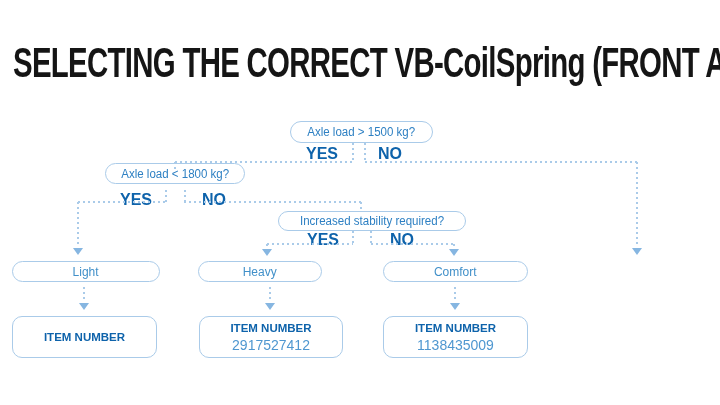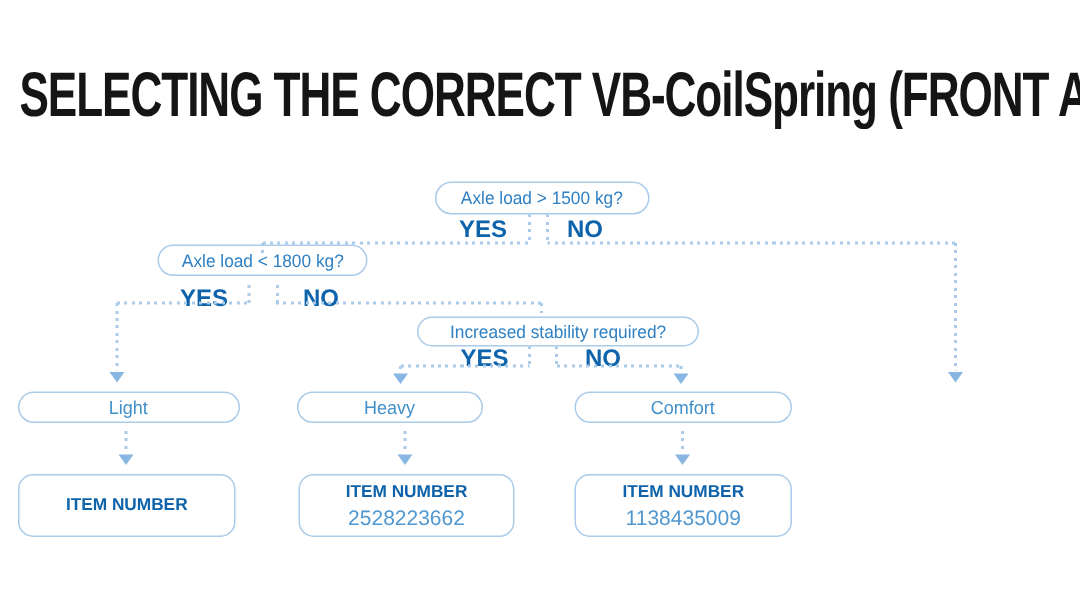--- a/index.html
+++ b/index.html
@@ -112,20 +112,20 @@
   <div class="vdash" style="left:269px;top:287px;height:15px"></div>
   <div class="arrow" style="left:265px;top:303px"></div>
   <div class="vdash" style="left:454px;top:287px;height:15px"></div>
   <div class="arrow" style="left:450px;top:303px"></div>
 
   <div class="ibox" style="left:12px;top:316px;width:145px;height:42px">
     <span class="ilabel">ITEM NUMBER</span>
   </div>
   <div class="ibox" style="left:199px;top:316px;width:144px;height:42px">
     <span class="ilabel">ITEM NUMBER</span>
-    <span class="inum">2528223662</span>
+    <span class="inum">2917527412</span>
   </div>
   <div class="ibox" style="left:383px;top:316px;width:145px;height:42px">
     <span class="ilabel">ITEM NUMBER</span>
     <span class="inum">1138435009</span>
   </div>
 
 </div>
 
 </body></html>

